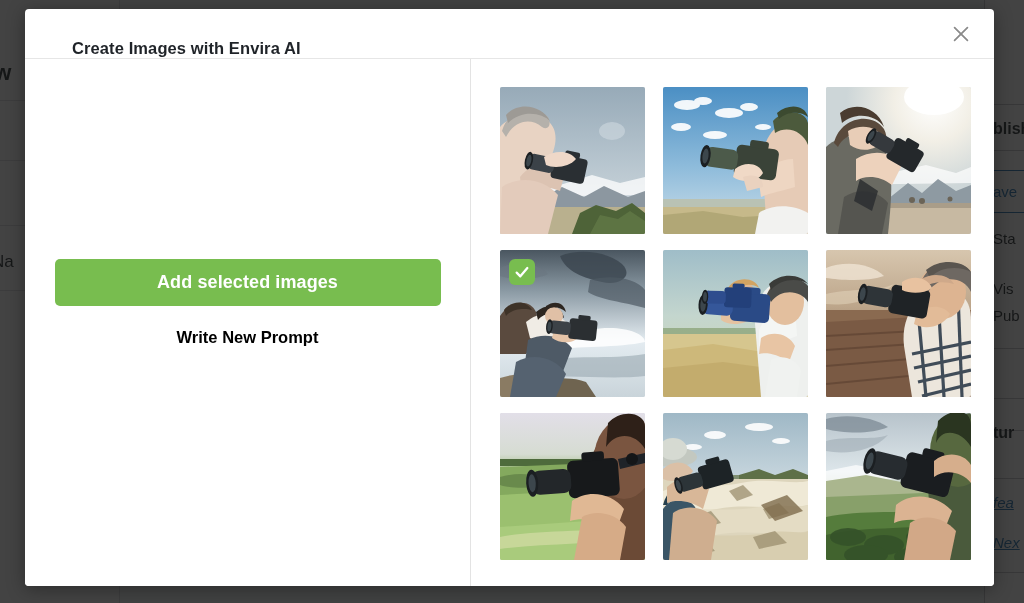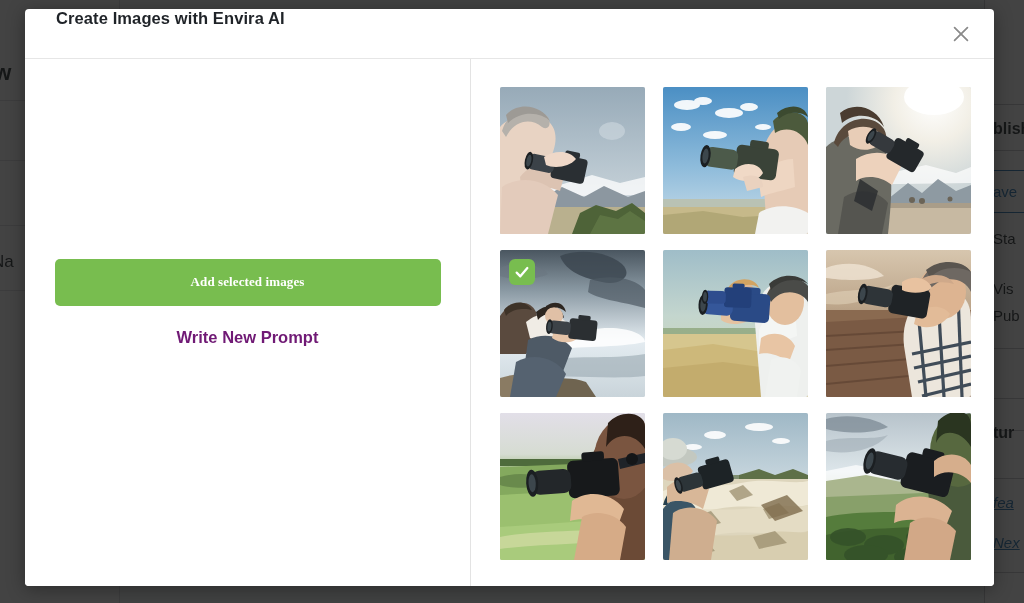--- a/index.html
+++ b/index.html
@@ -87,21 +87,22 @@
     display: flex;
     flex-direction: column;
   }
 
   .modal-header {
     position: relative;
     height: 50px;
     flex: 0 0 50px;
     border-bottom: 1px solid #e6e6e6;
     display: flex;
-    align-items: flex-start;
+    align-items: flex-end;
+    padding-left: 16px;
   }
   .modal-title {
     margin-left: 31px;
     font-size: 16.5px;
     font-weight: 700;
     color: #1f2328;
     letter-spacing: 0.1px;
   }
   .close-btn {
     position: absolute;
@@ -139,31 +140,31 @@
     width: 100%;
     display: flex;
     flex-direction: column;
     align-items: center;
   }
   .add-btn {
     width: 386px;
     height: 47px;
     background: #78bd4f;
     color: #ffffff;
-    font-size: 13px;
+    font-size: 18px;
     font-weight: 700;
     border: 0;
     border-radius: 5px;
     cursor: pointer;
-    font-family: Liberation Serif, serif;
+    font-family: Liberation Sans, sans-serif;
     letter-spacing: 0.1px;
   }
   .write-prompt {
     margin-top: 22px;
-    color: #701a75;
+    color: #000000;
     font-size: 16.5px;
     font-weight: 700;
     cursor: pointer;
     background: none;
     border: 0;
     font-family: "Liberation Sans", sans-serif;
   }
 
   
   .right-pane {

